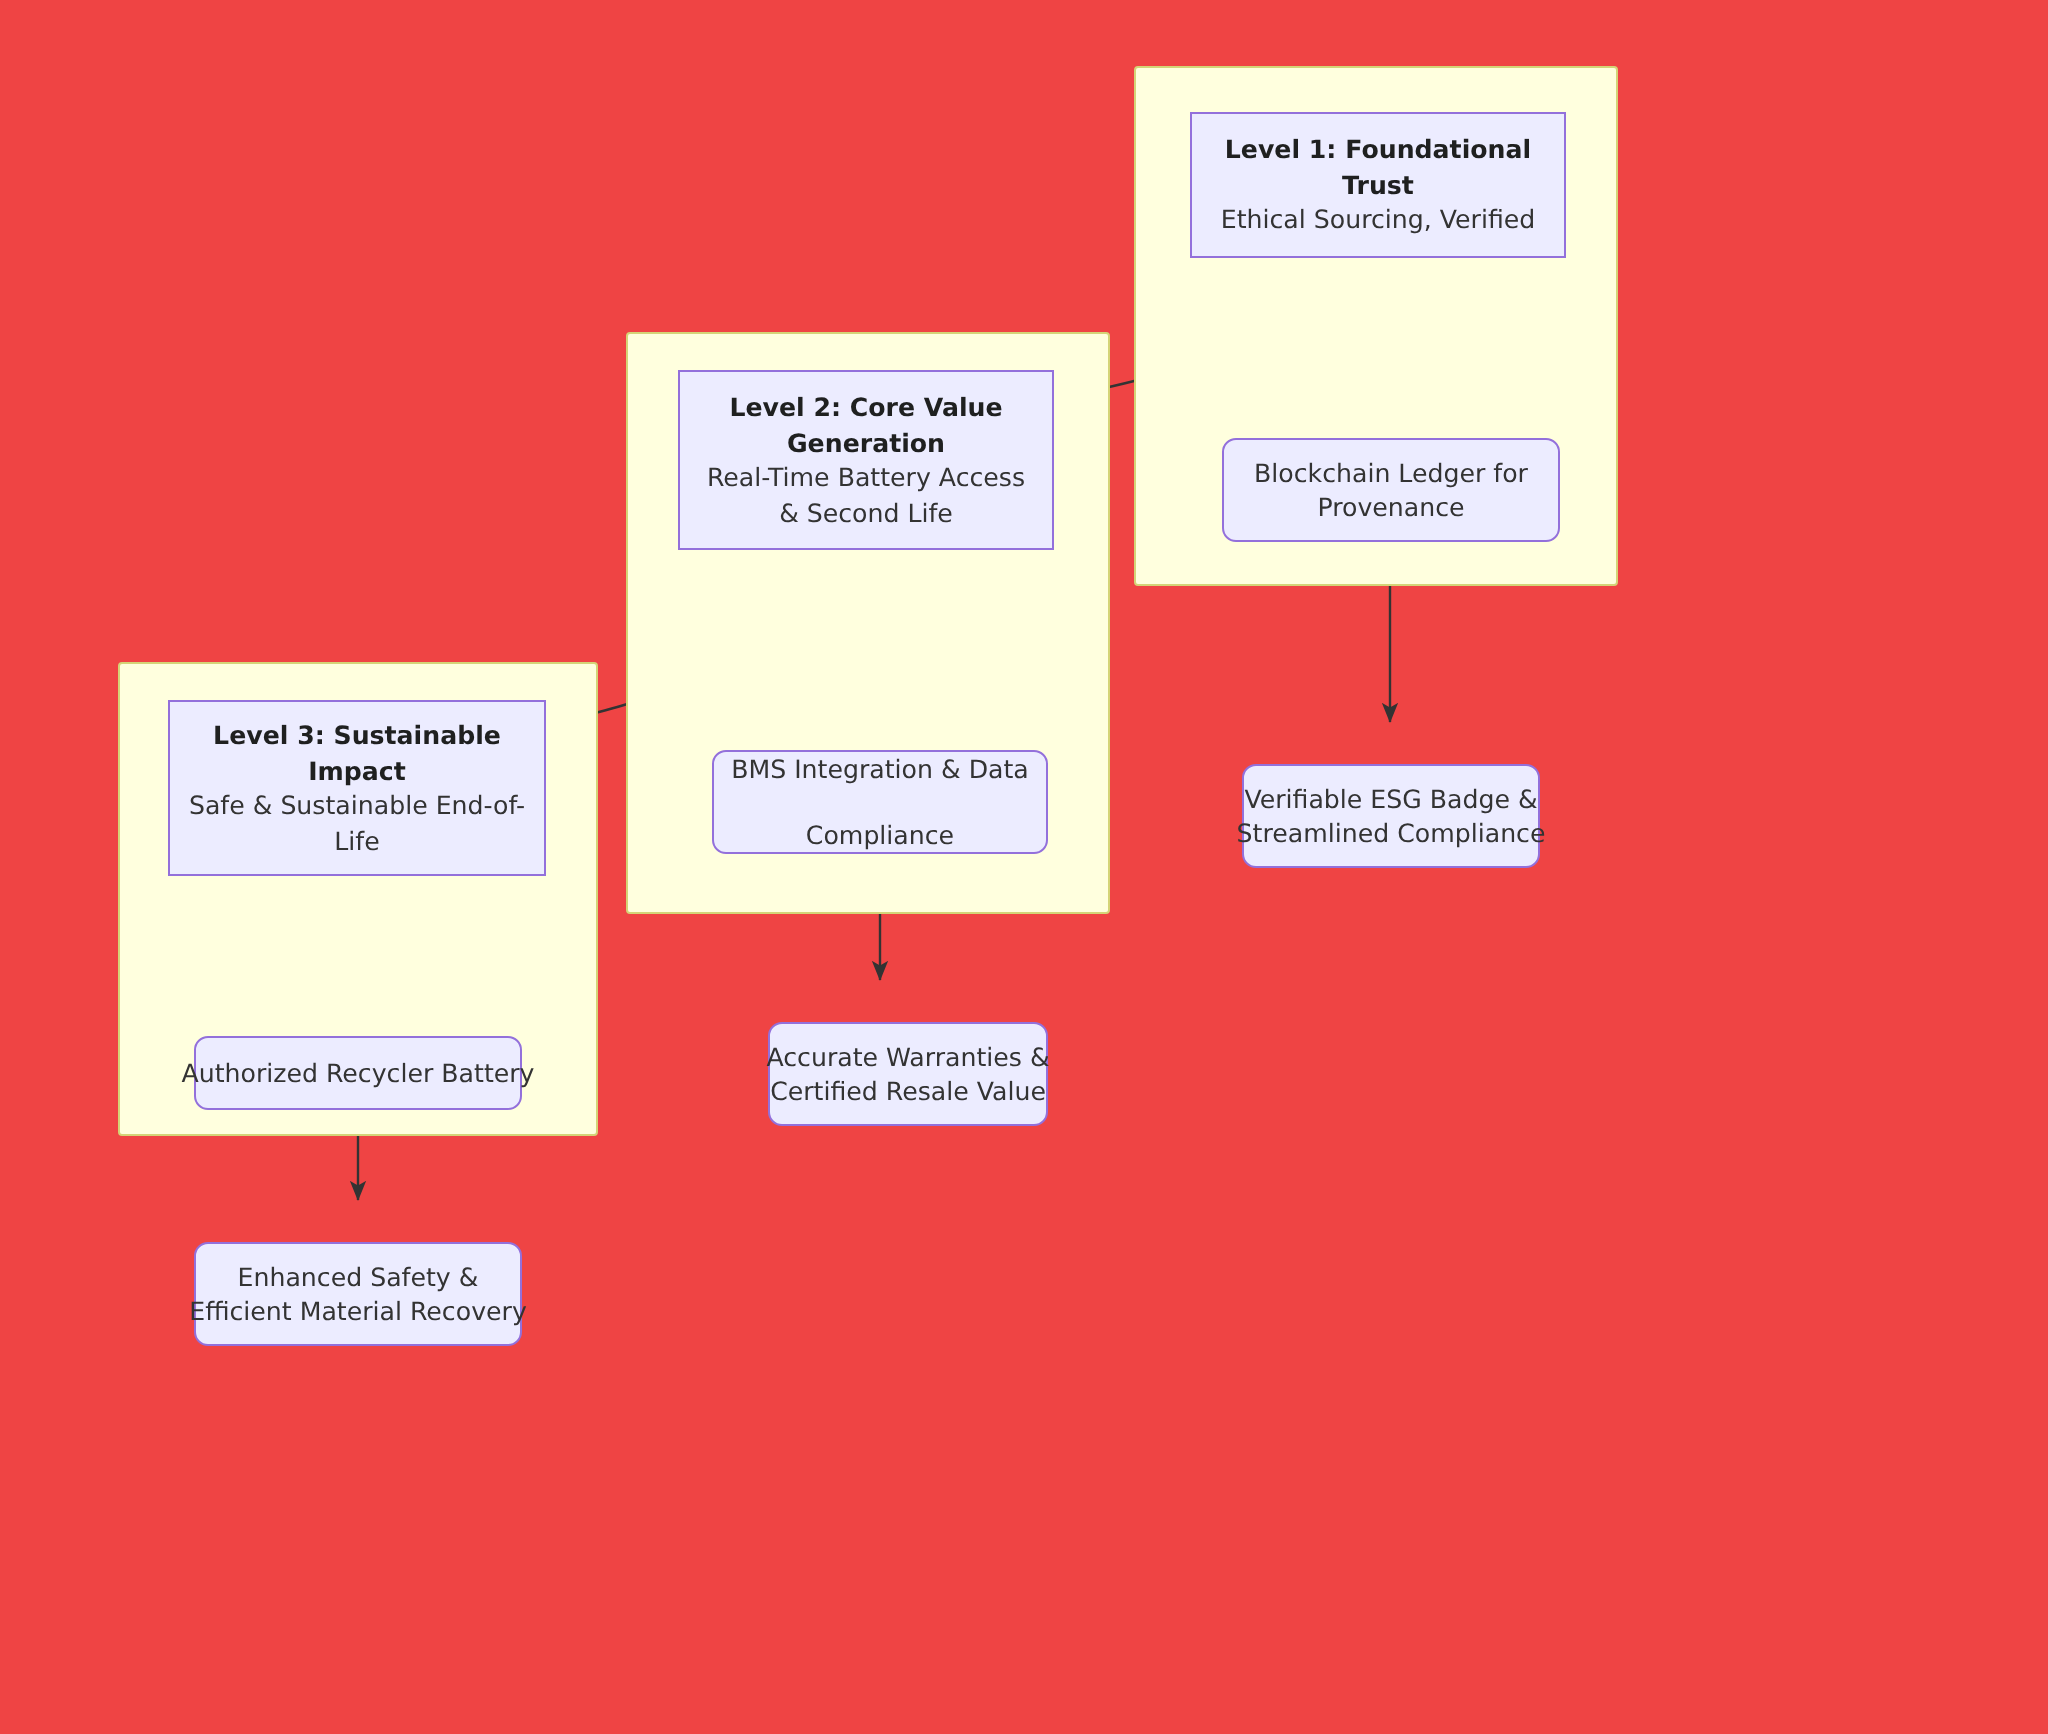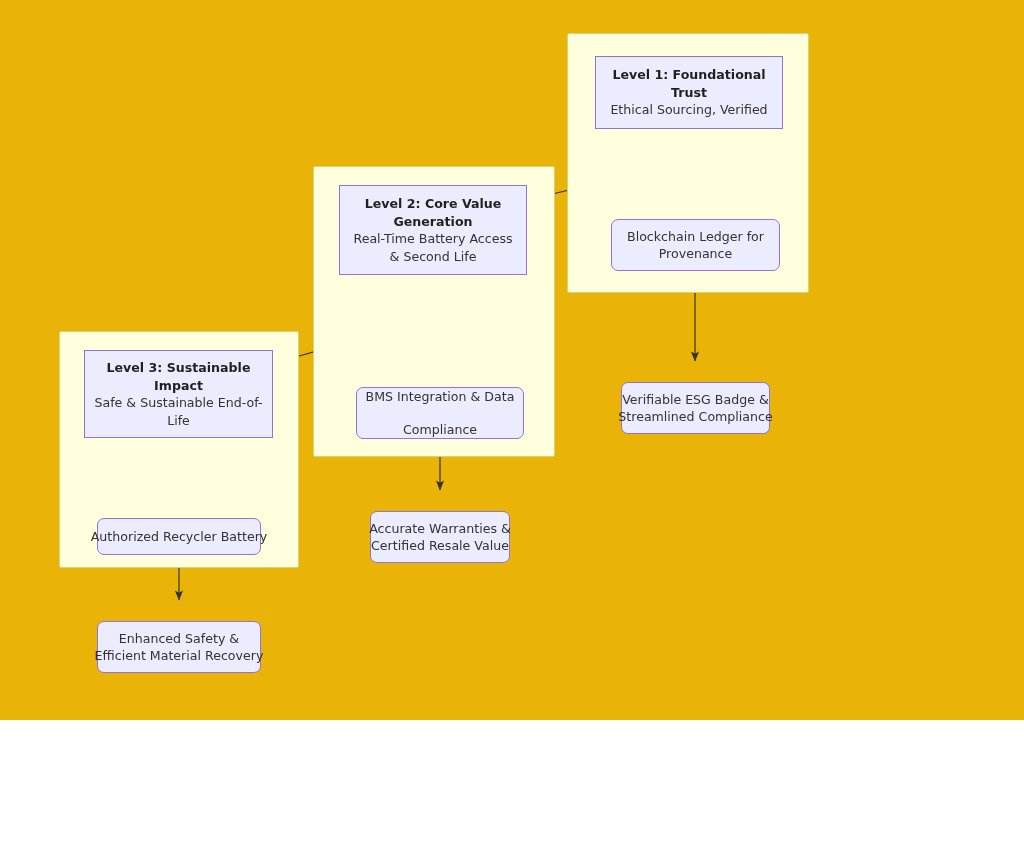--- a/index.html
+++ b/index.html
@@ -9,22 +9,22 @@
   }
   body {
     width: 1024px;
     height: 867px;
     font-family: "DejaVu Sans", "Liberation Sans", sans-serif;
     overflow: hidden;
   }
   #diagram {
     position: relative;
     width: 1024px;
-    height: 720px;
-    background: #eab308;
+    height: 867px;
+    background: #ef4444;
   }
   svg.edges {
     position: absolute;
     left: 0;
     top: 0;
     width: 1024px;
     height: 867px;
     pointer-events: none;
     overflow: visible;
   }
@@ -116,26 +116,26 @@
     <span class="sub line">Streamlined Compliance</span>
   </div>
 
   <div class="node" style="left:339px; top:185px; width:188px; height:90px;">
     <span class="title line">Level 2: Core Value</span>
     <span class="title line">Generation</span>
     <span class="sub line">Real-Time Battery Access</span>
     <span class="sub line">&amp; Second Life</span>
   </div>
 
-  <div class="node rounded" style="left:356px; top:372px; width:168px; height:52px;gap:16px;">
+  <div class="node rounded" style="left:356px; top:360px; width:168px; height:52px;gap:16px;">
     <span class="sub line">BMS Integration &amp; Data</span>
     <span class="sub line">Compliance</span>
   </div>
 
-  <div class="node rounded" style="left:370px; top:496px; width:140px; height:52px;">
+  <div class="node rounded" style="left:384px; top:496px; width:140px; height:52px;">
     <span class="sub line">Accurate Warranties &amp;</span>
     <span class="sub line">Certified Resale Value</span>
   </div>
 
   <div class="node" style="left:84px; top:350px; width:189px; height:88px;">
     <span class="title line">Level 3: Sustainable</span>
     <span class="title line">Impact</span>
     <span class="sub line">Safe &amp; Sustainable End-of-</span>
     <span class="sub line">Life</span>
   </div>

